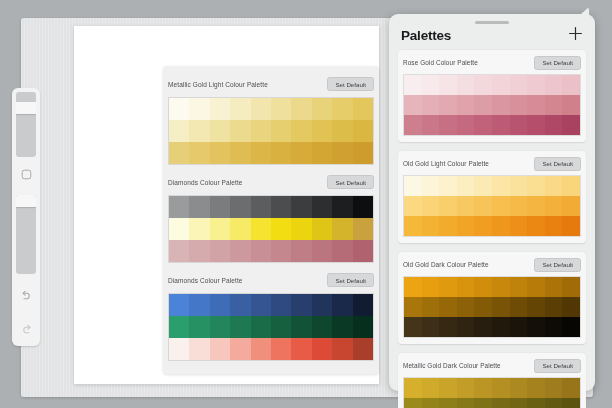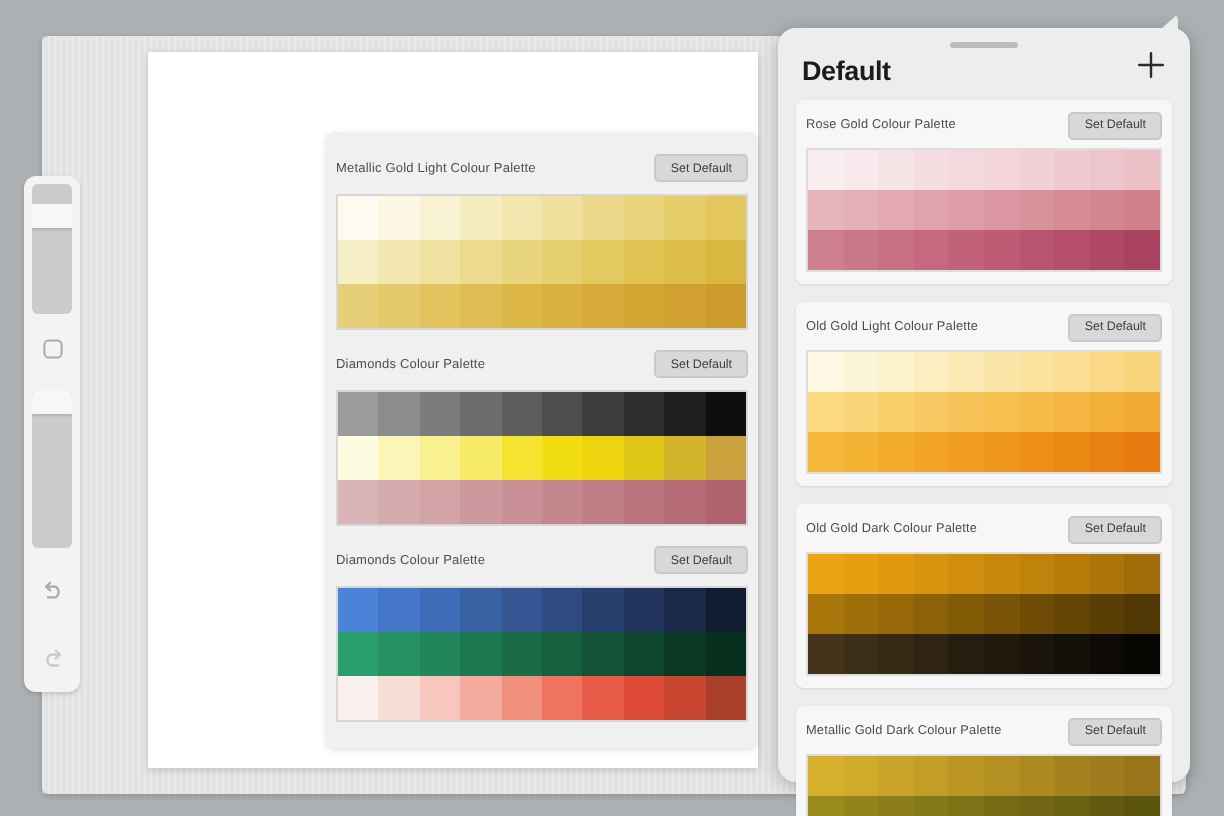--- a/index.html
+++ b/index.html
@@ -324,21 +324,21 @@
             <div class="sw" style="background: rgb(169, 63, 43);"></div>
           </div>
         </div>
       </div>
     </div>
 
   <div class="popover">
     <div class="popover-beak"></div>
     <div class="grabber"></div>
     <div class="pop-head">
-      <div class="pop-title">Default</div>
+      <div class="pop-title">Palettes</div>
       <div class="plus-btn">
         <span>
           <svg width="15" height="15" viewBox="0 0 15 15">
             <path d="M7.5 1.6 V13.4 M1.6 7.5 H13.4" stroke="#2a2b2d" stroke-width="1.2" stroke-linecap="round"></path>
           </svg>
         </span>
       </div>
     </div>
     <div class="pop-body">
         <div class="pop-card">

